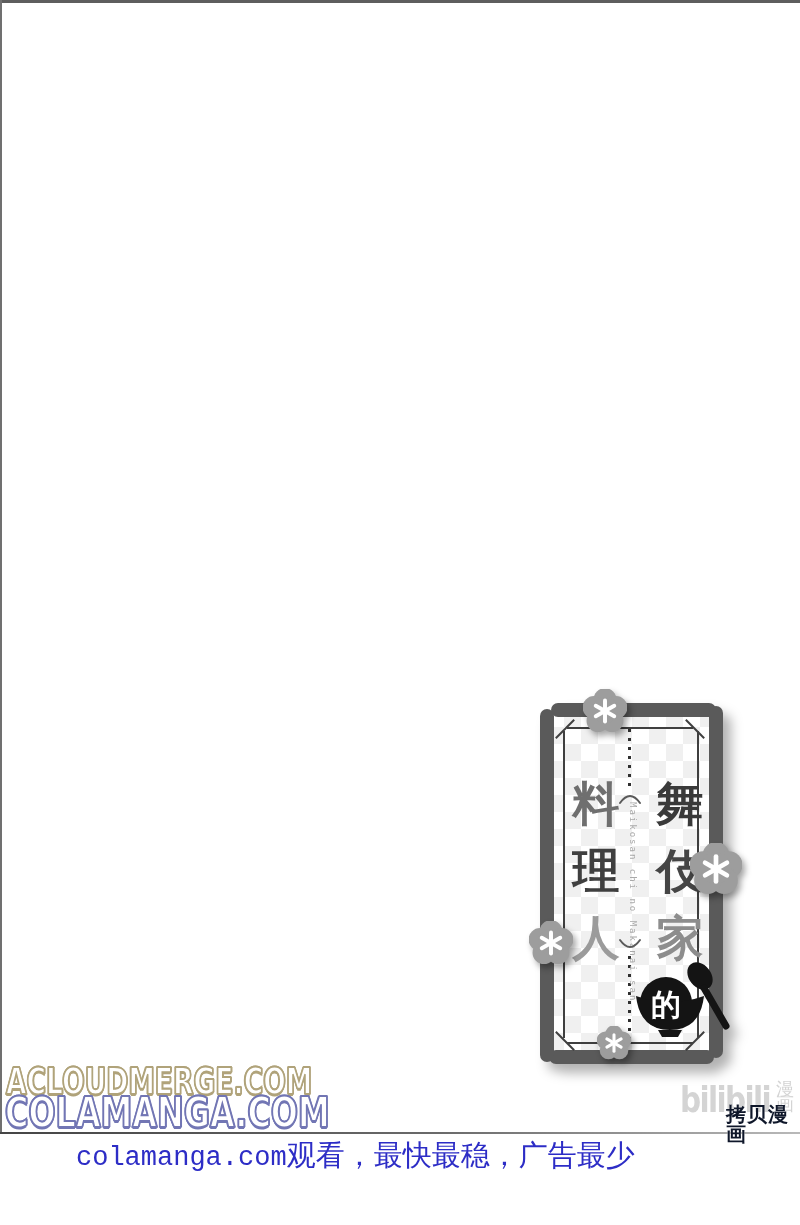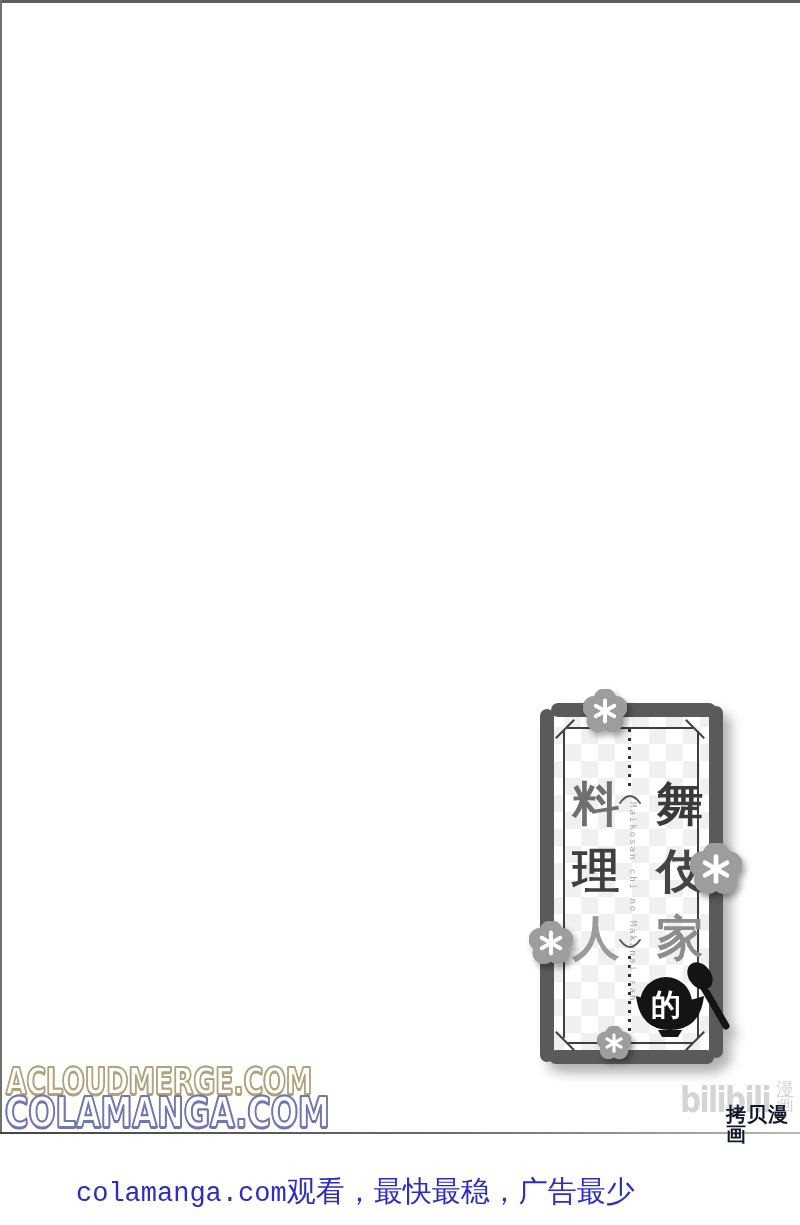--- a/index.html
+++ b/index.html
@@ -74,21 +74,21 @@
   .bili-word{position:absolute;left:680px;top:1082px;font-size:36px;font-weight:bold;
        color:#d4d4d4;letter-spacing:-2px;transform:scaleX(.82);transform-origin:0 0;
        line-height:1;}
   .bili-vert{position:absolute;left:776px;top:1081px;width:16px;font-size:18px;
        line-height:15px;color:#d4d4d4;word-break:break-all;text-align:center;}
   .bili-cap{position:absolute;left:726px;top:1104px;font-size:20px;font-weight:bold;
        color:#0f172a;letter-spacing:1px;line-height:1;
        text-shadow:0 0 1px #ffffff;}
 
   
-  .footer{position:absolute;left:76px;top:1139px;white-space:nowrap;color:#2d2dc6;line-height:32px;margin-top:36px;}
+  .footer{position:absolute;left:76px;top:1139px;white-space:nowrap;color:#2d2dc6;line-height:32px;}
   .footer .latin{font-family:"Liberation Mono","DejaVu Sans Mono",monospace;font-size:27px;}
   .footer .cjk{font-family:"DejaVu Serif",serif;font-size:29px;}
 </style>
 </head>
 <body data-name="manga-page">
 
 <div class="border-top" data-name="page-top-border"></div>
 <div class="border-left" data-name="page-left-border"></div>
 <div class="bottom-rule" data-name="page-bottom-rule"></div>
 

